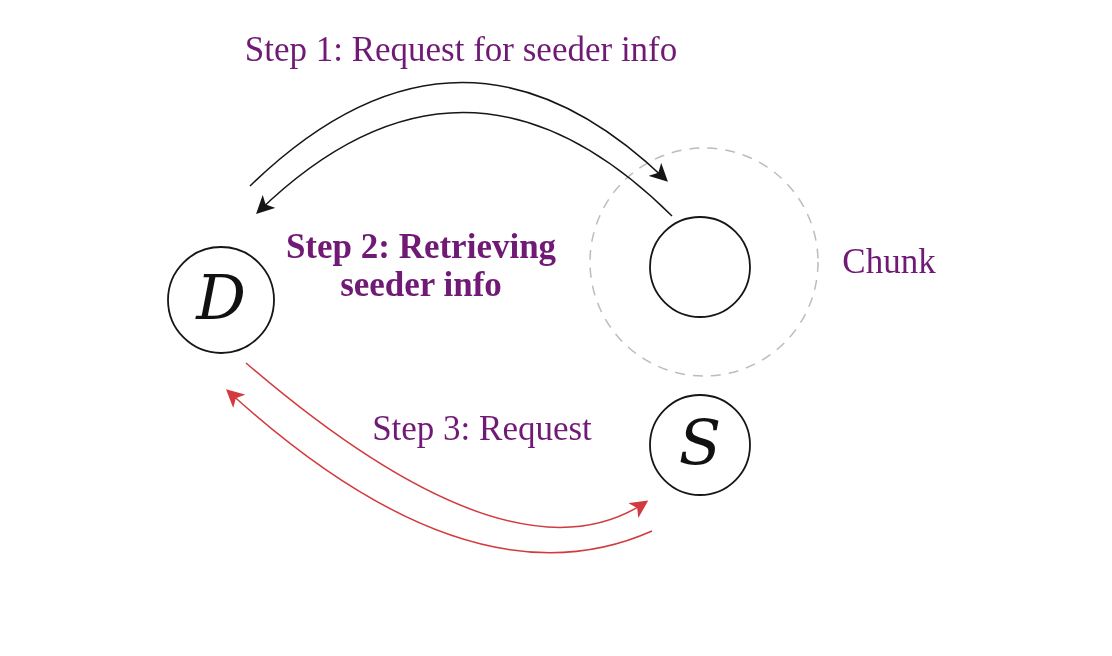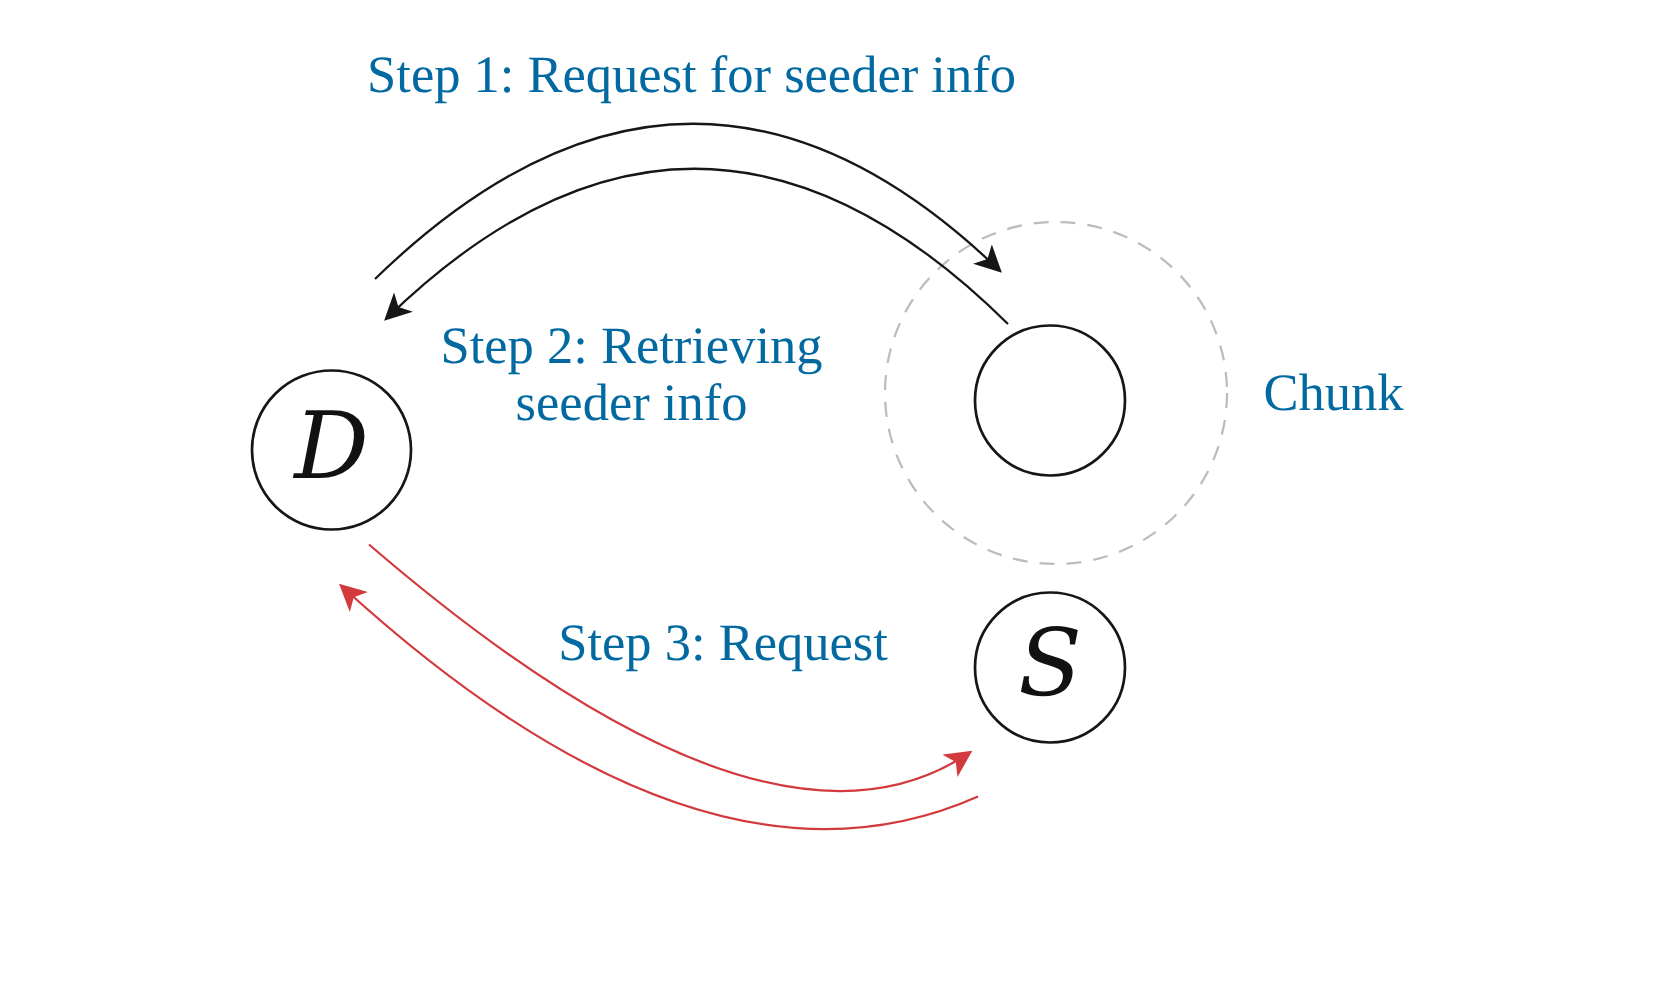--- a/index.html
+++ b/index.html
@@ -16,21 +16,21 @@
     font-family: "Liberation Serif", serif;
   }
   .shapes {
     position: absolute;
     left: 0;
     top: 0;
   }
   .label {
     position: absolute;
     transform: translate(-50%, -50%);
-    color: #0369a1;
+    color: #701a75;
     font-size: 35px;
     line-height: 38px;
     text-align: center;
     white-space: nowrap;
   }
   .label span { display: block; }
   .node-letter {
     position: absolute;
     transform: translate(-50%, -54%);
     font-family: "DejaVu Serif", serif;
@@ -71,21 +71,21 @@
 
     <circle cx="700" cy="445" r="50" fill="#ffffff" stroke-width="1.8" stroke="#161616"></circle>
   </svg>
 
   <div class="node-letter" style="left:221px; top:300px;">D</div>
 
   <div class="node-letter" style="left:700px; top:445px;">S</div>
 
   <div class="label" style="left:461px; top:50px;">Step 1: Request for seeder info</div>
 
-  <div class="label" style="left:421px; top:250px;">
+  <div class="label" style="left:421px; top:266px;font-weight:bold;">
     <span>Step 2: Retrieving</span>
     <span>seeder info</span>
   </div>
 
   <div class="label" style="left:482px; top:429px;">
     <span>Step 3: Request</span>
   </div>
 
 
   <div class="label" style="left:889px; top:262px;">

